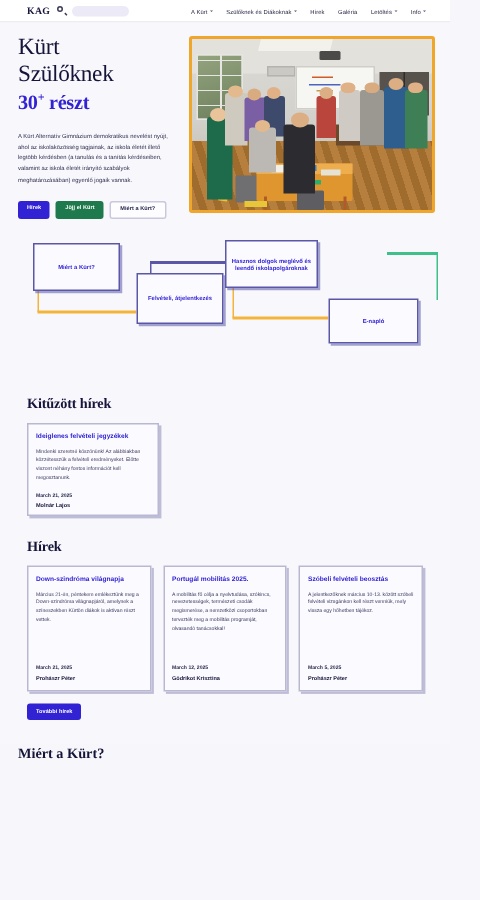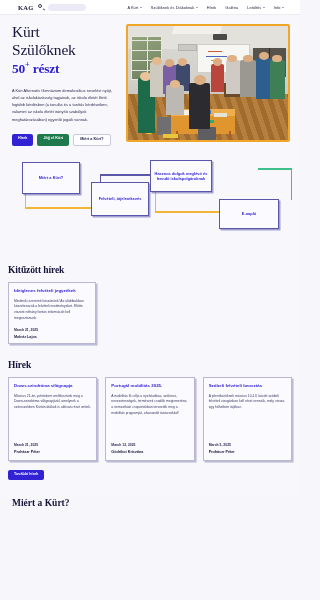--- a/index.html
+++ b/index.html
@@ -133,21 +133,21 @@
   .c-y1 { left:25px; top:34px; width:1.2px; height:14px; background:#f3b43a; }
   .c-y2 { left:25px; top:47px; width:66px; height:1.2px; background:#f3b43a; }
   .c-b1 { left:100px; top:14px; width:1.2px; height:22px; background:#5a57a8; }
   .c-b2 { left:100px; top:14px; width:66px; height:1.2px; background:#5a57a8; }
   .c-y3 { left:155px; top:32px; width:1.2px; height:20px; background:#f3b43a; }
   .c-y4 { left:155px; top:51px; width:64px; height:1.2px; background:#f3b43a; }
   .c-g1 { left:258px; top:8px;  width:34px; height:1.2px; background:#3fc08a; }
   .c-g2 { left:291px; top:8px;  width:1.2px; height:32px; background:#3fc08a; }
 
   
-  .sec { padding:0 8px; }
+  .sec { padding:0 18px; }
   .sec-title {
     font-family:"Liberation Serif", serif; font-weight:700;
     font-size:9.5px; color:#15143a; margin-bottom:7px; letter-spacing:-0.1px;
   }
   .card {
     background:#fbfbff; border:0.8px solid #b9b7d2;
     box-shadow:1.6px 1.6px 0 rgba(120,118,170,.45);
     padding:5px 5px 6px; display:flex; flex-direction:column;
   }
   .card-title {
@@ -212,21 +212,21 @@
     </div>
   </div>
 
   <div class="hero">
     <div class="hero-left">
       <div class="hero-title">
         <div>Kürt</div>
         <div>Szülőknek</div>
       </div>
       <div class="hero-years">
-        <span>50</span><sup>+</sup> <span>részt</span>
+        <span>30</span><sup>+</sup> <span>részt</span>
       </div>
       <p class="hero-p">A Kürt Alternatív Gimnázium demokratikus nevelést nyújt, ahol az iskolaközösség tagjainak, az iskola életét illető legtöbb kérdésben (a tanulás és a tanítás kérdéseiben, valamint az iskola életét irányító szabályok meghatározásában) egyenlő jogaik vannak.</p>
       <div class="hero-actions">
         <div class="btn btn-primary">Hírek</div>
         <div class="btn btn-green">Jöjj el Kürt</div>
         <div class="btn btn-ghost">Miért a Kürt?</div>
       </div>
     </div>
     <div class="hero-right">
       <div class="photo-frame">

